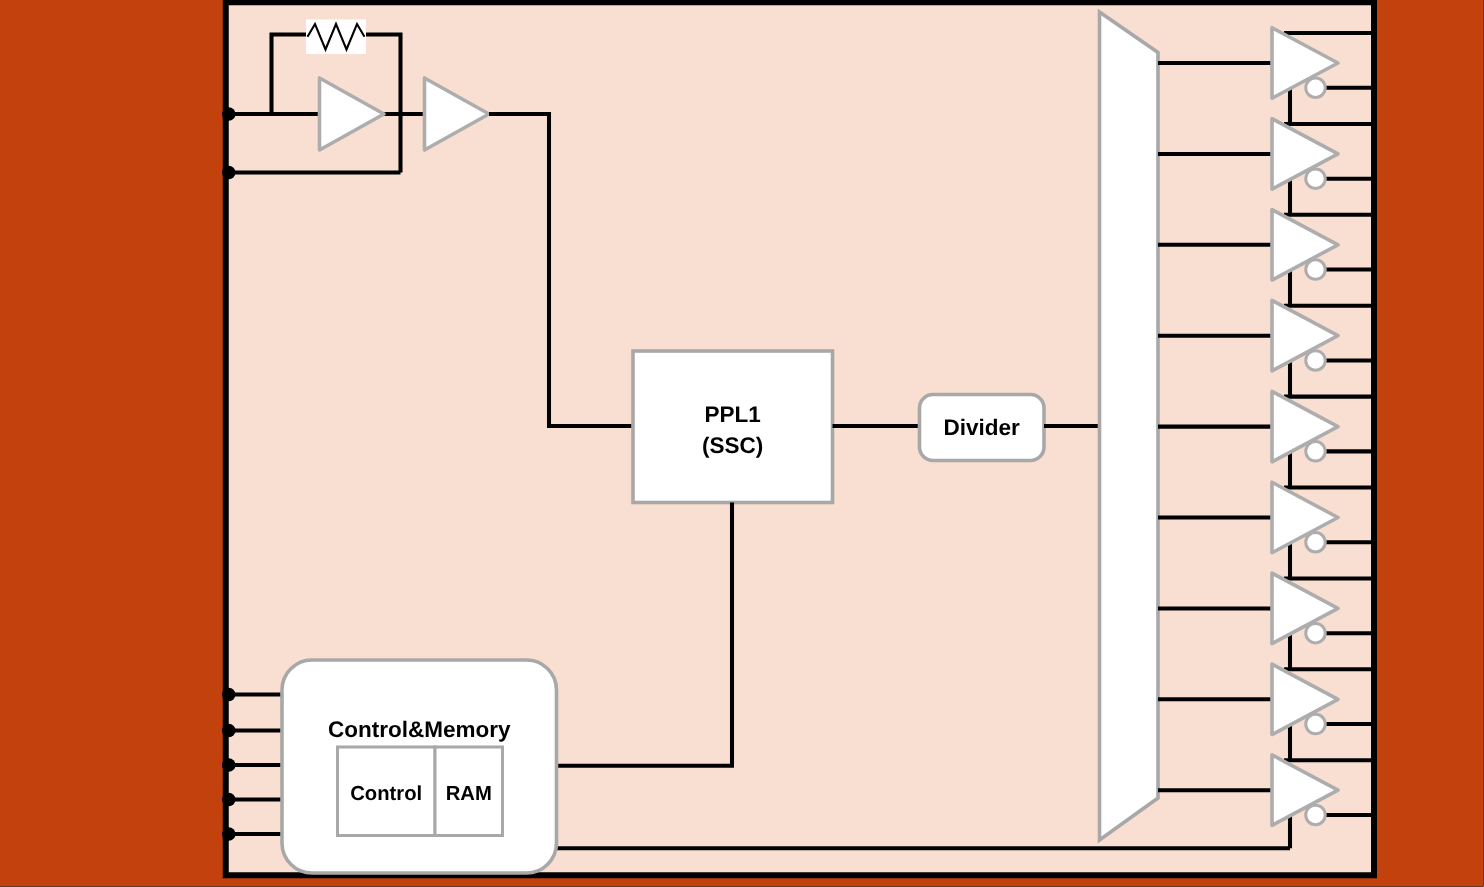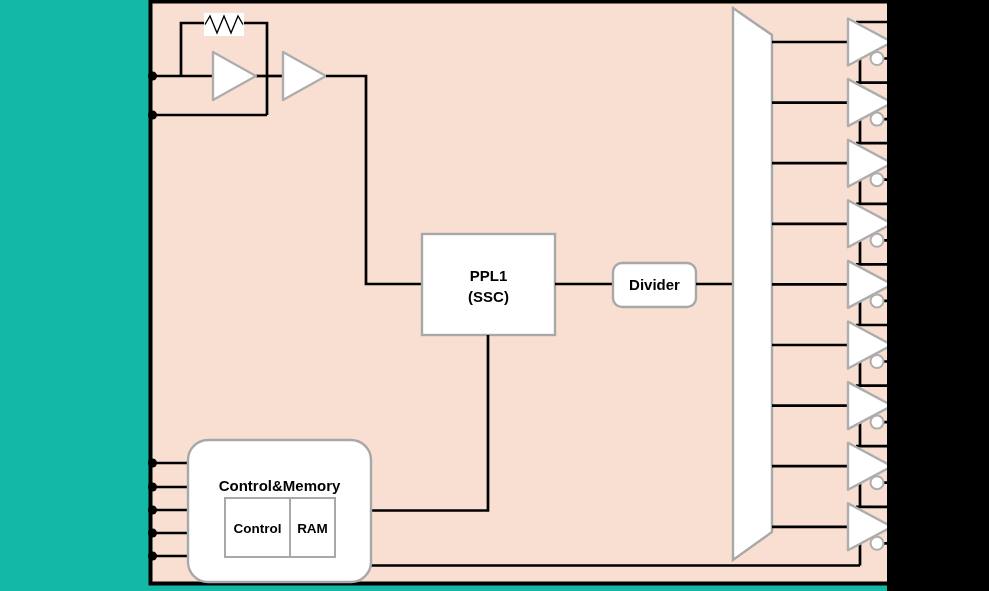--- a/index.html
+++ b/index.html
@@ -1,16 +1,16 @@
 <!DOCTYPE html>
 <html><head>
 <meta charset="utf-8">
 <style>
   html,body{margin:0;padding:0;background:#000;}
-  .stage{position:relative;width:887px;height:591px;background:#14b8a6;overflow:hidden;}
+  .stage{position:relative;width:989px;height:591px;background:#c2410c;overflow:hidden;}
   svg{display:block;}
   svg text{
     font-family:"Liberation Sans",sans-serif;
     font-weight:bold;
     fill:#000;
     text-anchor:middle;
   }
   .lbl-lg{font-size:15px;}
   .lbl-md{font-size:13.5px;}
   .wire{stroke:#000;stroke-width:2.7;fill:none;}

